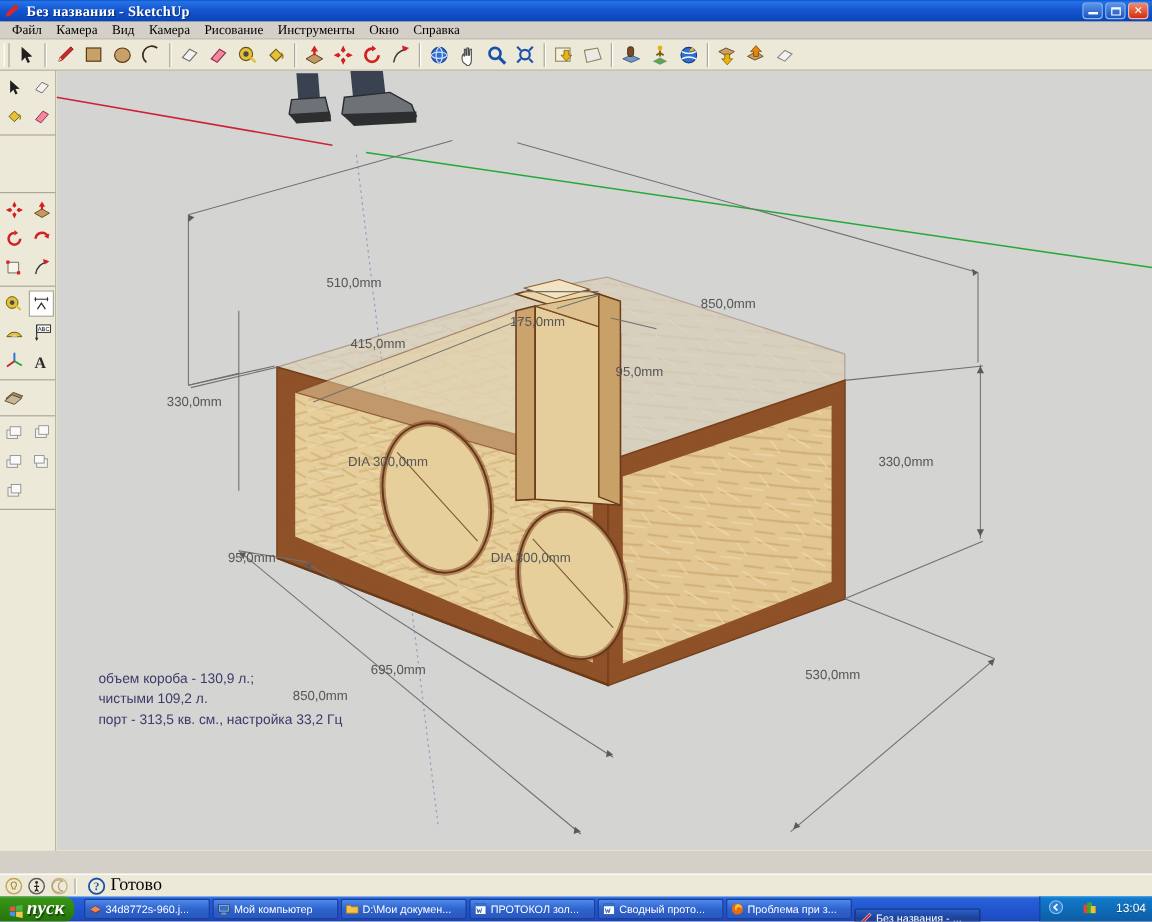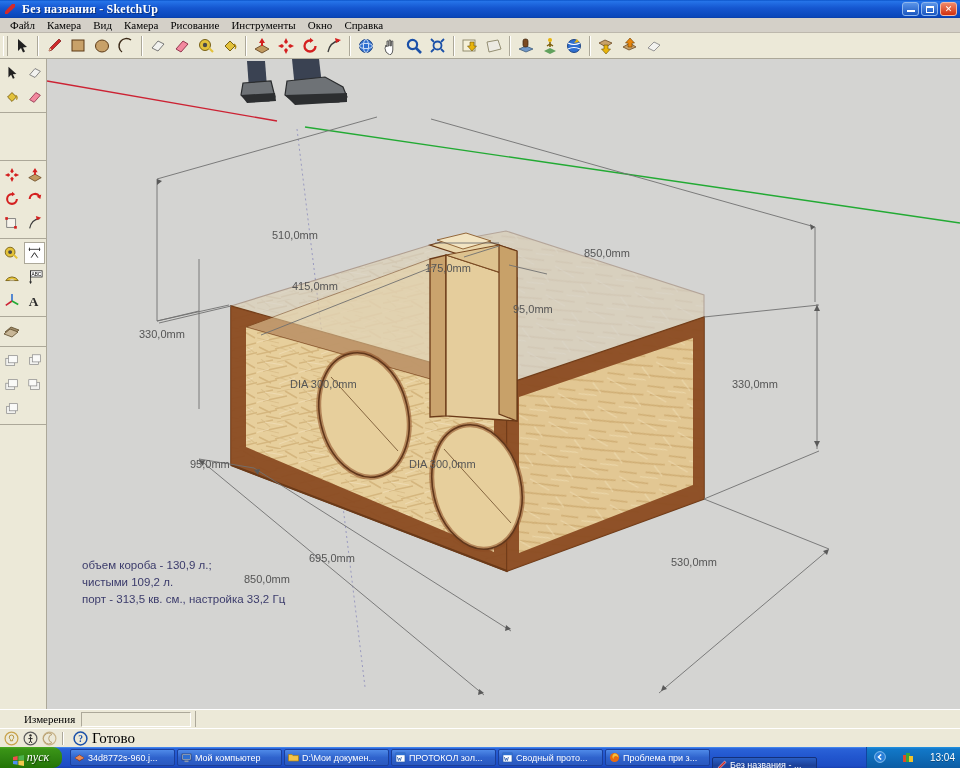--- a/index.html
+++ b/index.html
@@ -116,21 +116,21 @@
   }
   .startbtn{
     height:21px; width:62px; position:relative;
     background:linear-gradient(to bottom,#4caa22 0%,#3a9416 10%,#2f8411 55%,#237405 100%);
     border-top-right-radius:9px; border-bottom-right-radius:9px;
     display:flex; align-items:center; justify-content:center; gap:3px;
   }
   .start-flag{ width:11px; height:11px; position:relative; }
   .start-text{
     color:#fff; font-family:"Liberation Serif",serif; font-style:italic;
-    font-weight:normal; font-size:12px; text-shadow:1px 1px 1px rgba(0,0,0,.5);
+    font-weight:bold; font-size:16px; text-shadow:1px 1px 1px rgba(0,0,0,.5);
   }
   .tasklist{ display:flex; align-items:center; margin-left:8px; gap:2px; flex:1; }
   .taskitem{
     height:17px; width:105px; display:flex; align-items:center; gap:3px;
     background:linear-gradient(to bottom,#4f8ae8,#2f63cd 50%,#2a58bf);
     border:1px solid #1b3f9a; border-radius:2px; padding:0 3px; overflow:hidden;
   }
   .taskitem.active{
     background:linear-gradient(to bottom,#2a5fc4,#1c4099 50%,#2351b0);
     border-color:#14307a;
@@ -692,25 +692,20 @@
       <text class="dimtext" x="624" y="507">530,0mm</text>
 
       <g>
         <text class="notetext" x="35" y="510">объем короба - 130,9 л.;</text>
         <text class="notetext" x="35" y="527">чистыми 109,2 л.</text>
         <text class="notetext" x="35" y="544">порт - 313,5 кв. см., настройка 33,2 Гц</text>
       </g>
     </svg>
   </div>
 
-  <div class="measbar">
-    <div class="meas-label">Измерения</div>
-    <input class="meas-input" type="text" value="" style="">
-    <div class="meas-pane"></div>
-  </div>
 
   <div class="statusbar">
     <div class="st-ic">
       <svg width="15" height="15" viewBox="0 0 15 15">
           <circle cx="7.5" cy="7.5" r="6.4" fill="none" stroke="#c8a24a" stroke-width="1.2"></circle>
           <path d="M7.5 4 q2.2 0 2.2 2.2 q0 1.4-1.1 2.2 l0 1.4 -2.2 0 0-1.4 q-1.1-.8-1.1-2.2 q0-2.2 2.2-2.2z" fill="none" stroke="#b08a2a" stroke-width=".9"></path>
         </svg>
     </div>
     <div class="st-ic">
       <svg width="15" height="15" viewBox="0 0 15 15">

